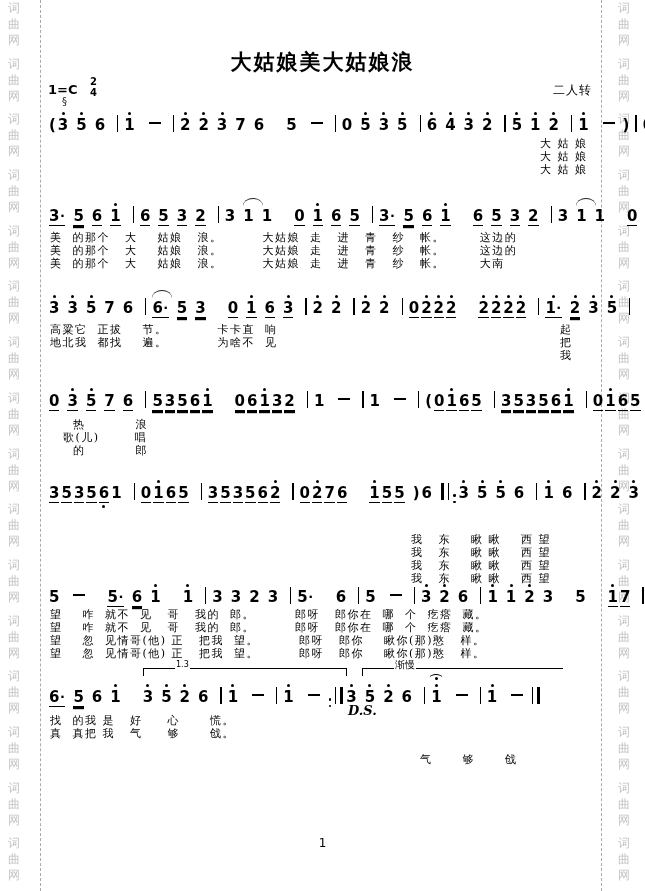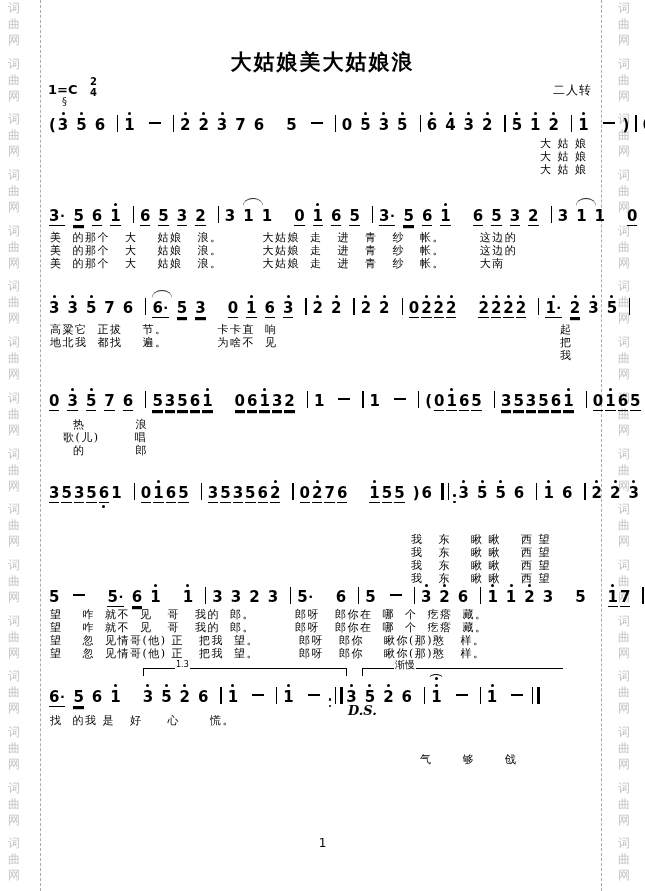--- a/index.html
+++ b/index.html
@@ -217,21 +217,21 @@
             <i></i>
             <i></i>
           </span></span><span class="tok"><span class="g da"><span class="num">3</span></span></span><span class="tok"><span class="g da"><span class="num">5</span></span></span><span class="tok"><span class="g da"><span class="num">5</span></span></span><span class="tok"><span class="g"><span class="num">6</span></span></span><span class="bar"></span><span class="tok"><span class="g da"><span class="num">1</span></span></span><span class="tok"><span class="g"><span class="num">6</span></span></span><span class="bar"></span><span class="tok"><span class="g da"><span class="num">2</span></span></span><span class="tok"><span class="g da"><span class="num">2</span></span></span><span class="tok"><span class="g da"><span class="num">3</span></span></span></div>
       <div class="lyric-block" style="left: 390px; top: 533px; margin-left: 21px;"><div>我   东    瞅 瞅    西 望</div><div>我   东    瞅 瞅    西 望</div><div>我   东    瞅 瞅    西 望</div><div>我   东    瞅 瞅    西 望</div></div>
       <div class="score-line" style="left: 48px; top: 587px;"><span class="tok"><span class="g"><span class="num">5</span></span></span><span class="dash"></span><span class="sp"></span><span class="tok"><span class="g u1"><span class="num">5</span><span class="aug">·</span></span></span><span class="tok"><span class="g u2"><span class="num">6</span></span></span><span class="tok"><span class="g da"><span class="num">1</span></span></span><span class="sp"></span><span class="tok"><span class="g da"><span class="num">1</span></span></span><span class="bar"></span><span class="tok"><span class="g"><span class="num">3</span></span></span><span class="tok"><span class="g"><span class="num">3</span></span></span><span class="tok"><span class="g"><span class="num">2</span></span></span><span class="tok"><span class="g"><span class="num">3</span></span></span><span class="bar"></span><span class="tok"><span class="g"><span class="num">5</span><span class="aug">·</span></span></span><span class="sp"></span><span class="tok"><span class="g"><span class="num">6</span></span></span><span class="bar"></span><span class="tok"><span class="g"><span class="num">5</span></span></span><span class="dash"></span><span class="bar"></span><span class="tok"><span class="g da"><span class="num">3</span></span></span><span class="tok"><span class="g da"><span class="num">2</span></span></span><span class="tok"><span class="g"><span class="num">6</span></span></span><span class="bar"></span><span class="tok"><span class="g da"><span class="num">1</span></span></span><span class="tok"><span class="g da"><span class="num">1</span></span></span><span class="tok"><span class="g da"><span class="num">2</span></span></span><span class="tok"><span class="g"><span class="num">3</span></span></span><span class="sp"></span><span class="tok"><span class="g"><span class="num">5</span></span></span><span class="sp"></span><span class="tok"><span class="g da u1"><span class="num">1</span></span><span class="g u1"><span class="num">7</span></span></span><span class="bar"></span></div>
       <div class="lyric-block" style="left: 50px; top: 608px;"><div>望    咋  就不  见   哥   我的  郎。        郎呀   郎你在  哪  个  疙瘩  藏。</div><div>望    咋  就不  见   哥   我的  郎。        郎呀   郎你在  哪  个  疙瘩  藏。</div><div>望    忽  见情哥(他) 正   把我  望。        郎呀   郎你    瞅你(那)憨   样。</div><div>望    忽  见情哥(他) 正   把我  望。        郎呀   郎你    瞅你(那)憨   样。</div></div>
       <div class="score-line" style="left: 48px; top: 687px;"><span class="tok"><span class="g u1"><span class="num">6</span><span class="aug">·</span></span></span><span class="tok"><span class="g u2"><span class="num">5</span></span></span><span class="tok"><span class="g"><span class="num">6</span></span></span><span class="tok"><span class="g da"><span class="num">1</span></span></span><span class="sp"></span><span class="tok"><span class="g da"><span class="num">3</span></span></span><span class="tok"><span class="g da"><span class="num">5</span></span></span><span class="tok"><span class="g da"><span class="num">2</span></span></span><span class="tok"><span class="g"><span class="num">6</span></span></span><span class="bar"></span><span class="tok"><span class="g da"><span class="num">1</span></span></span><span class="dash"></span><span class="bar"></span><span class="tok"><span class="g da"><span class="num">1</span></span></span><span class="dash"></span><span><span class="rdots">
             <i></i>
             <i></i>
           </span><span class="bar tight"></span><span class="bar tight thick"></span></span><span class="tok"><span class="g da"><span class="num">3</span></span></span><span class="tok"><span class="g da"><span class="num">5</span></span></span><span class="tok"><span class="g da"><span class="num">2</span></span></span><span class="tok"><span class="g"><span class="num">6</span></span></span><span class="bar"></span><span class="tok"><span class="g da"><span class="num">1</span><i class="fer"></i></span></span><span class="dash"></span><span class="bar"></span><span class="tok"><span class="g da"><span class="num">1</span></span></span><span class="dash"></span><span><span class="bar tight"></span><span class="bar tight thick"></span></span></div>
-      <div class="lyric-block" style="left: 50px; top: 714px;"><div>找  的我 是   好     心      慌。</div></div>
+      <div class="lyric-block" style="left: 50px; top: 714px;"><div>找  的我 是   好     心      慌。</div><div>真  真把 我   气     够      戗。</div></div>
       <div class="lyric-block" style="left: 420px; top: 753px;"><div>气      够      戗</div></div>
     </div>
 
   <div class="volta both" style="left:143px;top:668px;width:202px;">
     <span class="vlabel">1.3</span>
   </div>
   <div class="volta leftonly" style="left:362px;top:668px;width:200px;">
     <span class="vlabel cn">渐慢</span>
   </div>
   <div class="ds" style="left:348px;top:703px;">D.S.</div>

